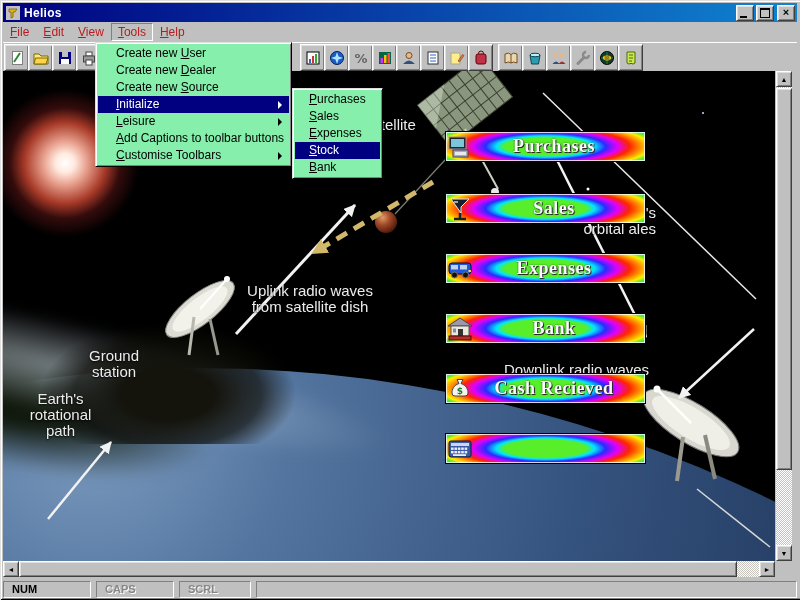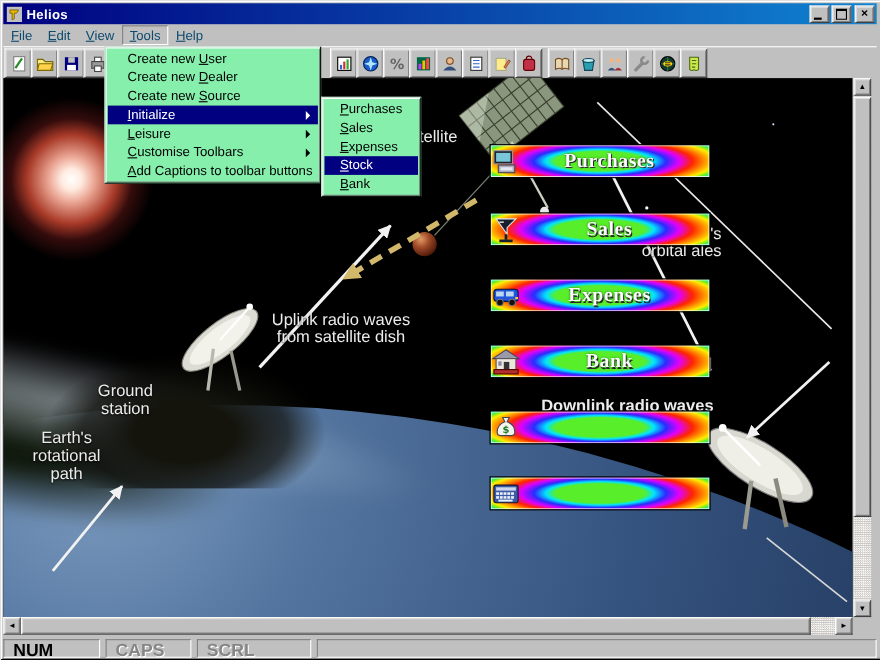--- a/index.html
+++ b/index.html
@@ -13,21 +13,21 @@
   .title-icon{width:14px;height:14px;margin-left:1px;}
   .title-text{flex:1;color:#fff;font-weight:bold;font-size:12px;margin-left:4px;letter-spacing:.3px;}
   .tb-btn{width:16px;height:14px;background:#c0c0c0;margin-left:2px;position:relative;
     border:1px solid;border-color:#fff #404040 #404040 #fff;box-shadow:inset 1px 1px 0 #dfdfdf, inset -1px -1px 0 #808080;
     display:flex;align-items:center;justify-content:center;font-size:10px;font-weight:bold;color:#000;line-height:1;}
   .glyph-min{position:absolute;left:3px;bottom:2px;width:7px;height:2px;background:#000;}
   .glyph-max{width:8px;height:7px;border:1px solid #000;border-top-width:2px;}
   .glyph-close{font-size:11px;margin-top:-1px;}
 
   
-  .menubar{position:absolute;left:3px;top:23px;width:794px;height:18px;display:flex;align-items:center;font-size:12px;color:#0c4a6e;}
+  .menubar{position:absolute;left:3px;top:23px;width:794px;height:18px;display:flex;align-items:center;font-size:12px;color:#b91c1c;}
   .menu-item{padding:2px 7px;}
   .menu-item.pressed{border:1px solid;border-color:#808080 #fff #fff #808080;padding:1px 6px;}
   u{text-decoration:underline;}
 
   
   .toolbar{position:absolute;left:3px;top:42px;width:794px;height:29px;border-top:1px solid #fff;}
   .tbtn{position:absolute;top:44px;width:23px;height:25px;background:#c0c0c0;
     border:1px solid;border-color:#fff #404040 #404040 #fff;box-shadow:inset 1px 1px 0 #dfdfdf, inset -1px -1px 0 #808080;
     display:flex;align-items:center;justify-content:center;}
 
@@ -59,21 +59,21 @@
   #vscroll{position:absolute;left:776px;top:71px;width:16px;height:490px;}
   #hscroll{position:absolute;left:3px;top:561px;width:772px;height:16px;}
   .sb-btn{position:absolute;width:16px;height:16px;background:#c0c0c0;box-sizing:border-box;
     border:1px solid;border-color:#fff #404040 #404040 #fff;box-shadow:inset 1px 1px 0 #dfdfdf, inset -1px -1px 0 #808080;
     display:flex;align-items:center;justify-content:center;font-size:7px;color:#000;line-height:1;}
   .sb-thumb{position:absolute;background:#c0c0c0;box-sizing:border-box;
     border:1px solid;border-color:#fff #404040 #404040 #fff;box-shadow:inset 1px 1px 0 #dfdfdf, inset -1px -1px 0 #808080;}
 
   
   .statusbar{position:absolute;left:3px;top:579px;width:794px;height:19px;display:flex;align-items:stretch;gap:5px;padding-top:2px;box-sizing:border-box;}
-  .status-panel{border:1px solid;border-color:#808080 #fff #fff #808080;font-size:16px;font-weight:bold;
+  .status-panel{border:1px solid;border-color:#808080 #fff #fff #808080;font-size:11px;font-weight:bold;
     padding:1px 8px;box-sizing:border-box;white-space:nowrap;}
   .status-panel.on{color:#000;}
   .status-panel.off{color:#868686;text-shadow:1px 1px 0 #fff;}
   .status-fill{flex:1;border:1px solid;border-color:#808080 #fff #fff #808080;}
 
   
   .dropdown{position:absolute;background:#86efac;z-index:50;padding:2px;box-sizing:border-box;
     border:1px solid;border-color:#dfdfdf #000 #000 #dfdfdf;box-shadow:inset 1px 1px 0 #fff, inset -1px -1px 0 #808080;}
   #tools-menu{left:95px;top:42px;width:197px;}
   #init-submenu{left:292px;top:88px;width:91px;}
@@ -305,21 +305,21 @@
       <div>orbital ales</div>
     </div>
     <div class="scene-label" style="left:212px;top:212px;width:190px;text-align:center;">
       <div>Uplink radio waves</div>
       <div>from satellite dish</div>
     </div>
     <div class="scene-label" style="left:75px;top:277px;width:72px;text-align:center;">
       <div>Ground</div>
       <div>station</div>
     </div>
-    <div class="scene-label" style="left:489px;top:291px;font-weight:bold;">Downlink radio waves</div>
+    <div class="scene-label" style="left:501px;top:291px;">Downlink radio waves</div>
     <div class="scene-label" style="left:5px;top:320px;width:105px;text-align:center;">
       <div>Earth's</div>
       <div>rotational</div>
       <div>path</div>
     </div>
 
     <div class="navbtn" style="top:60px;">
       <svg class="nicon" viewBox="0 0 26 26">
         <rect x="2" y="3" width="17" height="12" fill="#20242c" stroke="#99a"></rect>
         <rect x="4" y="5" width="13" height="8" fill="#79c6d8"></rect>
@@ -356,20 +356,21 @@
         <rect x="6" y="12.5" width="3" height="4" fill="#88a"></rect>
         <rect x="2" y="20" width="22" height="4" fill="#b03030" stroke="#500"></rect>
       </svg>
       <span class="nlabel">Bank</span>
     </div>
     <div class="navbtn" style="top:302px;">
       <svg class="nicon" viewBox="0 0 26 26">
         <path d="M10 3.5 h6 l-2 4 c5.5 2 7 6 7 9.5 a3 3 0 0 1 -3 3 h-10 a3 3 0 0 1 -3 -3 c0 -3.5 1.5 -7.5 7 -9.5 z" fill="#f4f4ee" stroke="#445"></path>
         <text x="13" y="17.5" text-anchor="middle" font-family="DejaVu Sans, sans-serif" font-size="9" font-weight="bold" fill="#1a7a2a">$</text>
       </svg>
+      <span class="nlabel">Cash Recieved</span>
     </div>
     <div class="navbtn" style="top:362px;">
       <svg class="nicon" viewBox="0 0 26 26">
         <rect x="2" y="5" width="22" height="16" rx="2" fill="#3a5aa8" stroke="#101830"></rect>
         <rect x="4" y="7" width="18" height="3" fill="#cdd6ea"></rect>
         <g fill="#e8eef8">
           <rect x="4" y="11.5" width="2.6" height="2.4"></rect>
             <rect x="7.4" y="11.5" width="2.6" height="2.4"></rect>
             <rect x="10.8" y="11.5" width="2.6" height="2.4"></rect>
             <rect x="14.2" y="11.5" width="2.6" height="2.4"></rect>
@@ -401,32 +402,32 @@
       </div>
     <div class="sb-thumb" style="left:16px;top:0;width:718px;height:16px;"></div>
     <div class="sb-btn" style="right:0;top:0;">
         <span>►</span>
       </div>
   </div>
 
   <div class="statusbar">
     <div class="status-panel on" style="width:88px;">NUM</div>
     <div class="status-panel off" style="width:78px;">CAPS</div>
-    <div class="status-panel off" style="width:104px;">SCRL</div>
+    <div class="status-panel off" style="width:72px;">SCRL</div>
     <div class="status-fill"></div>
   </div>
 
   <div class="dropdown" id="tools-menu">
     <div class="mi"><span>Create new <u>U</u>ser</span></div>
     <div class="mi"><span>Create new <u>D</u>ealer</span></div>
     <div class="mi"><span>Create new <u>S</u>ource</span></div>
     <div class="mi hilite"><span><u>I</u>nitialize</span><span class="arrow"></span></div>
     <div class="mi"><span><u>L</u>eisure</span><span class="arrow"></span></div>
+    <div class="mi"><span><u>A</u>dd Captions to toolbar buttons</span></div>
     <div class="mi"><span><u>C</u>ustomise Toolbars</span><span class="arrow"></span></div>
-    <div class="mi"><span><u>A</u>dd Captions to toolbar buttons</span></div>
   </div>
 
   <div class="dropdown" id="init-submenu">
     <div class="mi"><span><u>P</u>urchases</span></div>
     <div class="mi"><span><u>S</u>ales</span></div>
     <div class="mi"><span><u>E</u>xpenses</span></div>
     <div class="mi hilite"><span><u>S</u>tock</span></div>
     <div class="mi"><span><u>B</u>ank</span></div>
   </div>
 

